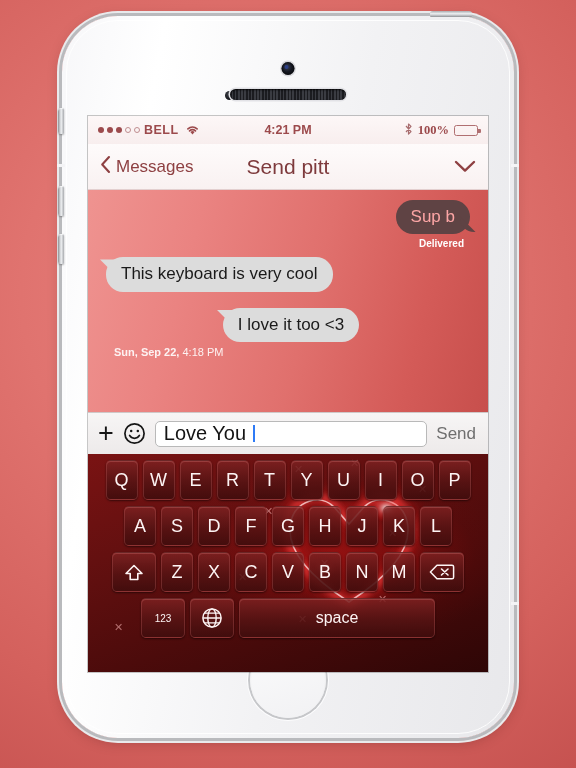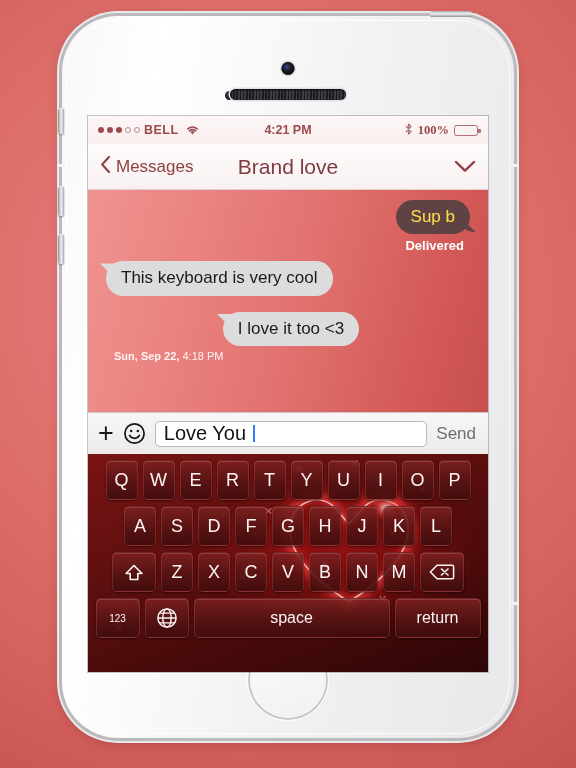--- a/index.html
+++ b/index.html
@@ -183,21 +183,21 @@
   .bubble {
     max-width: 78%;
     padding: 7px 15px;
     border-radius: 17px;
     font-size: 17px;
     line-height: 1.2;
     position: relative;
   }
   .bubble.sent {
     background: #5f4344;
-    color: #fde047;
+    color: #fca5a5;
     margin-right: 6px;
   }
   .bubble.sent::after {
     content:""; position:absolute; right:-6px; bottom:2px;
     width:16px; height:16px; background:#5f4344;
     border-bottom-left-radius:14px;
     clip-path: polygon(0 0, 100% 100%, 0 100%);
   }
   .bubble.received {
     background: #dcdcdc;
@@ -205,21 +205,21 @@
     margin-left: 6px;
   }
   .bubble.received::after {
     content:""; position:absolute; left:-6px; top:2px;
     width:16px; height:16px; background:#dcdcdc;
     clip-path: polygon(100% 0, 100% 100%, 0 0);
   }
   #delivered-label {
     text-align: right;
     color: #ffffff;
-    font-size: 13px;
+    font-size: 10px;
     font-weight: 700;
     margin: 1px 12px 8px 0;
   }
   #chat-timestamp {
     color: #fdf2f2;
     font-size: 11px;
     margin: 3px 0 0 14px;
   }
   #chat-timestamp b { font-weight: 700; }
 
@@ -366,21 +366,21 @@
 
       <div id="nav-bar">
         <div id="back-button">
           <span>
             <svg width="11" height="19" viewBox="0 0 11 19">
               <path d="M9 2 2.2 9.5 9 17" stroke="#8e4042" stroke-width="2.1" fill="none" stroke-linecap="round" stroke-linejoin="round"></path>
             </svg>
           </span>
           <span>Messages</span>
         </div>
-        <div id="nav-title">Brand love</div>
+        <div id="nav-title">Send pitt</div>
         <div id="nav-chevron">
           <svg width="22" height="13" viewBox="0 0 22 13">
             <path d="M2 2 11 10.6 20 2" stroke="#8e4042" stroke-width="2.4" fill="none" stroke-linecap="round" stroke-linejoin="round"></path>
           </svg>
         </div>
       </div>
 
       <div id="chat">
 
         <div class="msg-row sent">
@@ -502,21 +502,20 @@
         <div class="kb-row" id="row-4">
           <div class="key num">123</div>
           <div class="key globe">
             <svg width="22" height="22" viewBox="0 0 22 22">
               <circle cx="11" cy="11" r="9.1" fill="none" stroke="#fdf4f4" stroke-width="1.5"></circle>
               <ellipse cx="11" cy="11" rx="4.2" ry="9.1" fill="none" stroke="#fdf4f4" stroke-width="1.4"></ellipse>
               <path d="M2 11 H20 M3.4 6.2 H18.6 M3.4 15.8 H18.6" stroke="#fdf4f4" stroke-width="1.3"></path>
             </svg>
           </div>
           <div class="key space">space</div>
-          <div class="key ret">return</div>
         </div>
 
       </div>
 
     </div>
 
   </div>
 
 </div>
 

